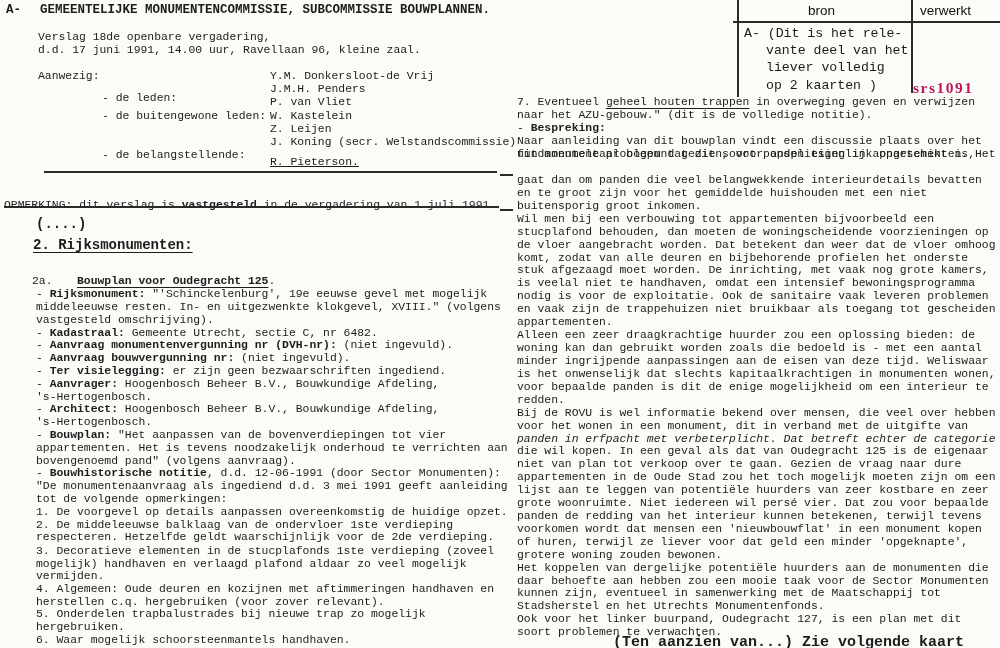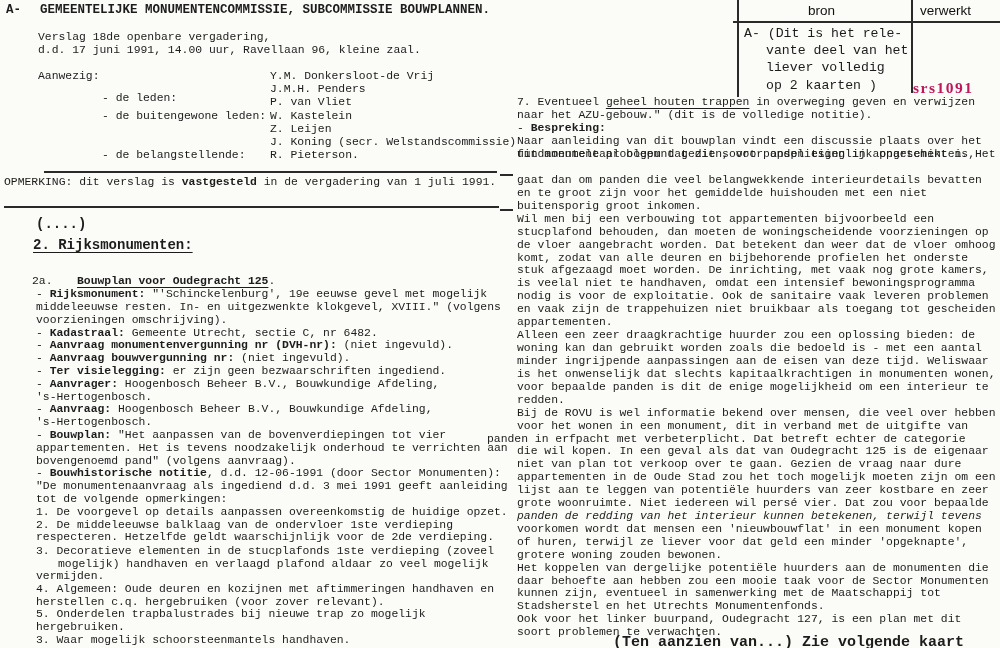--- a/index.html
+++ b/index.html
@@ -53,54 +53,54 @@
       <div class="tl" style="left: 38px; top: 70px;"><span>Aanwezig:</span></div>
       <div class="tl" style="left: 102px; top: 70px; margin-top: 22px;"><span>- de leden:</span></div>
       <div class="tl" style="left: 270px; top: 70px;"><span>Y.M. Donkersloot-de Vrij</span></div>
       <div class="tl" style="left: 270px; top: 83px;"><span>J.M.H. Penders</span></div>
       <div class="tl" style="left: 270px; top: 96px; text-align: right;"><span>P. van Vliet</span></div>
       <div class="tl" style="left: 102px; top: 110px;"><span>- de buitengewone leden:</span></div>
       <div class="tl" style="left: 270px; top: 110px;"><span>W. Kastelein</span></div>
       <div class="tl" style="left: 270px; top: 123px;"><span>Z. Leijen</span></div>
       <div class="tl" style="left: 270px; top: 136px;"><span>J. Koning (secr. Welstandscommissie)</span></div>
       <div class="tl" style="left: 102px; top: 149px;"><span>- de belangstellende:</span></div>
-      <div class="tl" style="left: 270px; top: 149px;"><span>R. Pieterson.</span></div>
-      <div class="tl" style="left: 4px; top: 176px;"><span>OPMERKING: dit verslag is </span><span class="b">vastgesteld</span><span> in de vergadering van 1 juli 1991.</span></div>
+      <div class="tl" style="left: 270px; top: 156px; text-decoration: underline;"><span>R. Pieterson.</span></div>
+      <div class="tl" style="left: 4px; top: 199px;"><span>OPMERKING: dit verslag is </span><span class="b">vastgesteld</span><span> in de vergadering van 1 juli 1991.</span></div>
       <div class="tl" style="left: 36px; top: 216px; font-size: 14px;"><span class="b">(....)</span></div>
       <div class="tl" style="left: 33px; top: 237px; font-size: 14px;"><span class="b u">2. Rijksmonumenten:</span></div>
       <div class="tl" style="left: 32px; top: 275px;"><span>2a.</span></div>
       <div class="tl" style="left: 77px; top: 275px;"><span class="b u">Bouwplan voor Oudegracht 125</span><span>.</span></div>
       <div class="tl" style="left: 36px; top: 288px;"><span>- </span><span class="b">Rijksmonument:</span><span> "'Schinckelenburg', 19e eeuwse gevel met mogelijk</span></div>
       <div class="tl" style="left: 36px; top: 301px;"><span>middeleeuwse resten. In- en uitgezwenkte klokgevel, XVIII." (volgens</span></div>
-      <div class="tl" style="left: 36px; top: 314px;"><span>voorzieningen omschrijving).</span></div>
+      <div class="tl" style="left: 36px; top: 314px;"><span>vastgesteld omschrijving).</span></div>
       <div class="tl" style="left: 36px; top: 327px;"><span>- </span><span class="b">Kadastraal:</span><span> Gemeente Utrecht, sectie C, nr 6482.</span></div>
       <div class="tl" style="left: 36px; top: 339px;"><span>- </span><span class="b">Aanvraag monumentenvergunning nr (DVH-nr):</span><span> (niet ingevuld).</span></div>
       <div class="tl" style="left: 36px; top: 352px;"><span>- </span><span class="b">Aanvraag bouwvergunning nr:</span><span> (niet ingevuld).</span></div>
       <div class="tl" style="left: 36px; top: 365px;"><span>- </span><span class="b">Ter visielegging:</span><span> er zijn geen bezwaarschriften ingediend.</span></div>
       <div class="tl" style="left: 36px; top: 378px; text-align: right;"><span>- </span><span class="b">Aanvrager:</span><span> Hoogenbosch Beheer B.V., Bouwkundige Afdeling,</span></div>
       <div class="tl" style="left: 36px; top: 391px;"><span>'s-Hertogenbosch.</span></div>
-      <div class="tl" style="left: 36px; top: 403px;"><span>- </span><span class="b">Aanvraag:</span><span> Hoogenbosch Beheer B.V., Bouwkundige Afdeling,</span></div>
+      <div class="tl" style="left: 36px; top: 403px;"><span>- </span><span class="b">Architect:</span><span> Hoogenbosch Beheer B.V., Bouwkundige Afdeling,</span></div>
       <div class="tl" style="left: 36px; top: 416px;"><span>'s-Hertogenbosch.</span></div>
       <div class="tl" style="left: 36px; top: 429px;"><span>- </span><span class="b">Bouwplan:</span><span> "Het aanpassen van de bovenverdiepingen tot vier</span></div>
       <div class="tl" style="left: 36px; top: 442px;"><span>appartementen. Het is tevens noodzakelijk onderhoud te verrichten aan</span></div>
       <div class="tl" style="left: 36px; top: 455px;"><span>bovengenoemd pand" (volgens aanvraag).</span></div>
       <div class="tl" style="left: 36px; top: 467px;"><span>- </span><span class="b">Bouwhistorische notitie</span><span>, d.d. 12-06-1991 (door Sector Monumenten):</span></div>
       <div class="tl" style="left: 36px; top: 480px;"><span>"De monumentenaanvraag als ingediend d.d. 3 mei 1991 geeft aanleiding</span></div>
       <div class="tl" style="left: 36px; top: 493px;"><span>tot de volgende opmerkingen:</span></div>
       <div class="tl" style="left: 36px; top: 506px;"><span>1. De voorgevel op details aanpassen overeenkomstig de huidige opzet.</span></div>
       <div class="tl" style="left: 36px; top: 519px;"><span>2. De middeleeuwse balklaag van de ondervloer 1ste verdieping</span></div>
       <div class="tl" style="left: 36px; top: 531px;"><span>respecteren. Hetzelfde geldt waarschijnlijk voor de 2de verdieping.</span></div>
       <div class="tl" style="left: 36px; top: 545px;"><span>3. Decoratieve elementen in de stucplafonds 1ste verdieping (zoveel</span></div>
-      <div class="tl" style="left: 36px; top: 558px; margin-left: 22px;"><span>mogelijk) handhaven en verlaagd plafond aldaar zo veel mogelijk</span></div>
+      <div class="tl" style="left: 36px; top: 558px;"><span>mogelijk) handhaven en verlaagd plafond aldaar zo veel mogelijk</span></div>
       <div class="tl" style="left: 36px; top: 570px;"><span>vermijden.</span></div>
       <div class="tl" style="left: 36px; top: 583px;"><span>4. Algemeen: Oude deuren en kozijnen met aftimmeringen handhaven en</span></div>
       <div class="tl" style="left: 36px; top: 596px;"><span>herstellen c.q. hergebruiken (voor zover relevant).</span></div>
       <div class="tl" style="left: 36px; top: 608px;"><span>5. Onderdelen trapbalustrades bij nieuwe trap zo mogelijk</span></div>
       <div class="tl" style="left: 36px; top: 621px;"><span>hergebruiken.</span></div>
-      <div class="tl" style="left: 36px; top: 634px;"><span>3. Waar mogelijk schoorsteenmantels handhaven.</span></div>
+      <div class="tl" style="left: 36px; top: 634px;"><span>6. Waar mogelijk schoorsteenmantels handhaven.</span></div>
     </div>
   <div id="right-column">
       <div class="tl" style="left: 517px; top: 96px;"><span>7. Eventueel </span><span class="u">geheel houten trappen</span><span> in overweging geven en verwijzen</span></div>
       <div class="tl" style="left: 517px; top: 109px;"><span>naar het AZU-gebouw." (dit is de volledige notitie).</span></div>
       <div class="tl" style="left: 517px; top: 122px;"><span>- </span><span class="b">Bespreking:</span></div>
       <div class="tl" style="left: 517px; top: 135px;"><span>Naar aanleiding van dit bouwplan vindt een discussie plaats over het</span></div>
       <div class="tl" style="left: 517px; top: 148px;"><span>fundamentele probleem dat dit soort panden eigenlijk ongeschikt is,</span></div>
       <div class="tl" style="left: 517px; top: 148px;"><span>uit monumentaal oogpunt gezien, voor opsplitsing in appartementen. Het</span></div>
       <div class="tl" style="left: 517px; top: 174px;"><span>gaat dan om panden die veel belangwekkende interieurdetails bevatten</span></div>
       <div class="tl" style="left: 517px; top: 187px;"><span>en te groot zijn voor het gemiddelde huishouden met een niet</span></div>
@@ -115,27 +115,27 @@
       <div class="tl" style="left: 517px; top: 303px;"><span>en vaak zijn de trappehuizen niet bruikbaar als toegang tot gescheiden</span></div>
       <div class="tl" style="left: 517px; top: 316px;"><span>appartementen.</span></div>
       <div class="tl" style="left: 517px; top: 329px;"><span>Alleen een zeer draagkrachtige huurder zou een oplossing bieden: de</span></div>
       <div class="tl" style="left: 517px; top: 342px;"><span>woning kan dan gebruikt worden zoals die bedoeld is - met een aantal</span></div>
       <div class="tl" style="left: 517px; top: 355px;"><span>minder ingrijpende aanpassingen aan de eisen van deze tijd. Weliswaar</span></div>
       <div class="tl" style="left: 517px; top: 368px;"><span>is het onwenselijk dat slechts kapitaalkrachtigen in monumenten wonen,</span></div>
       <div class="tl" style="left: 517px; top: 381px;"><span>voor bepaalde panden is dit de enige mogelijkheid om een interieur te</span></div>
       <div class="tl" style="left: 517px; top: 394px;"><span>redden.</span></div>
       <div class="tl" style="left: 517px; top: 407px; text-align: right;"><span>Bij de ROVU is wel informatie bekend over mensen, die veel over hebben</span></div>
       <div class="tl" style="left: 517px; top: 420px;"><span>voor het wonen in een monument, dit in verband met de uitgifte van</span></div>
-      <div class="tl" style="left: 487px; top: 433px;"><span>panden in erfpacht met verbeterplicht. Dat betreft echter de categorie</span></div>
+      <div class="tl" style="left: 517px; top: 433px; font-style: italic;"><span>panden in erfpacht met verbeterplicht. Dat betreft echter de categorie</span></div>
       <div class="tl" style="left: 517px; top: 445px;"><span>die wil kopen. In een geval als dat van Oudegracht 125 is de eigenaar</span></div>
       <div class="tl" style="left: 517px; top: 458px;"><span>niet van plan tot verkoop over te gaan. Gezien de vraag naar dure</span></div>
       <div class="tl" style="left: 517px; top: 471px;"><span>appartementen in de Oude Stad zou het toch mogelijk moeten zijn om een</span></div>
       <div class="tl" style="left: 517px; top: 484px;"><span>lijst aan te leggen van potentiële huurders van zeer kostbare en zeer</span></div>
       <div class="tl" style="left: 517px; top: 497px;"><span>grote woonruimte. Niet iedereen wil persé vier. Dat zou voor bepaalde</span></div>
-      <div class="tl" style="left: 517px; top: 510px; font-style: italic;"><span>panden de redding van het interieur kunnen betekenen, terwijl tevens</span></div>
+      <div class="tl" style="left: 517px; top: 510px;"><span>panden de redding van het interieur kunnen betekenen, terwijl tevens</span></div>
       <div class="tl" style="left: 517px; top: 523px;"><span>voorkomen wordt dat mensen een 'nieuwbouwflat' in een monument kopen</span></div>
       <div class="tl" style="left: 517px; top: 536px;"><span>of huren, terwijl ze liever voor dat geld een minder 'opgeknapte',</span></div>
       <div class="tl" style="left: 517px; top: 549px;"><span>grotere woning zouden bewonen.</span></div>
       <div class="tl" style="left: 517px; top: 562px;"><span>Het koppelen van dergelijke potentiële huurders aan de monumenten die</span></div>
       <div class="tl" style="left: 517px; top: 575px;"><span>daar behoefte aan hebben zou een mooie taak voor de Sector Monumenten</span></div>
       <div class="tl" style="left: 517px; top: 587px;"><span>kunnen zijn, eventueel in samenwerking met de Maatschappij tot</span></div>
       <div class="tl" style="left: 517px; top: 600px;"><span>Stadsherstel en het Utrechts Monumentenfonds.</span></div>
       <div class="tl" style="left: 517px; top: 613px;"><span>Ook voor het linker buurpand, Oudegracht 127, is een plan met dit</span></div>
       <div class="tl" style="left: 517px; top: 626px;"><span>soort problemen te verwachten.</span></div>
       <div class="tl" style="left: 613px; top: 634px; font-size: 15px;"><span class="b">(Ten aanzien van...) Zie volgende kaart</span></div>

